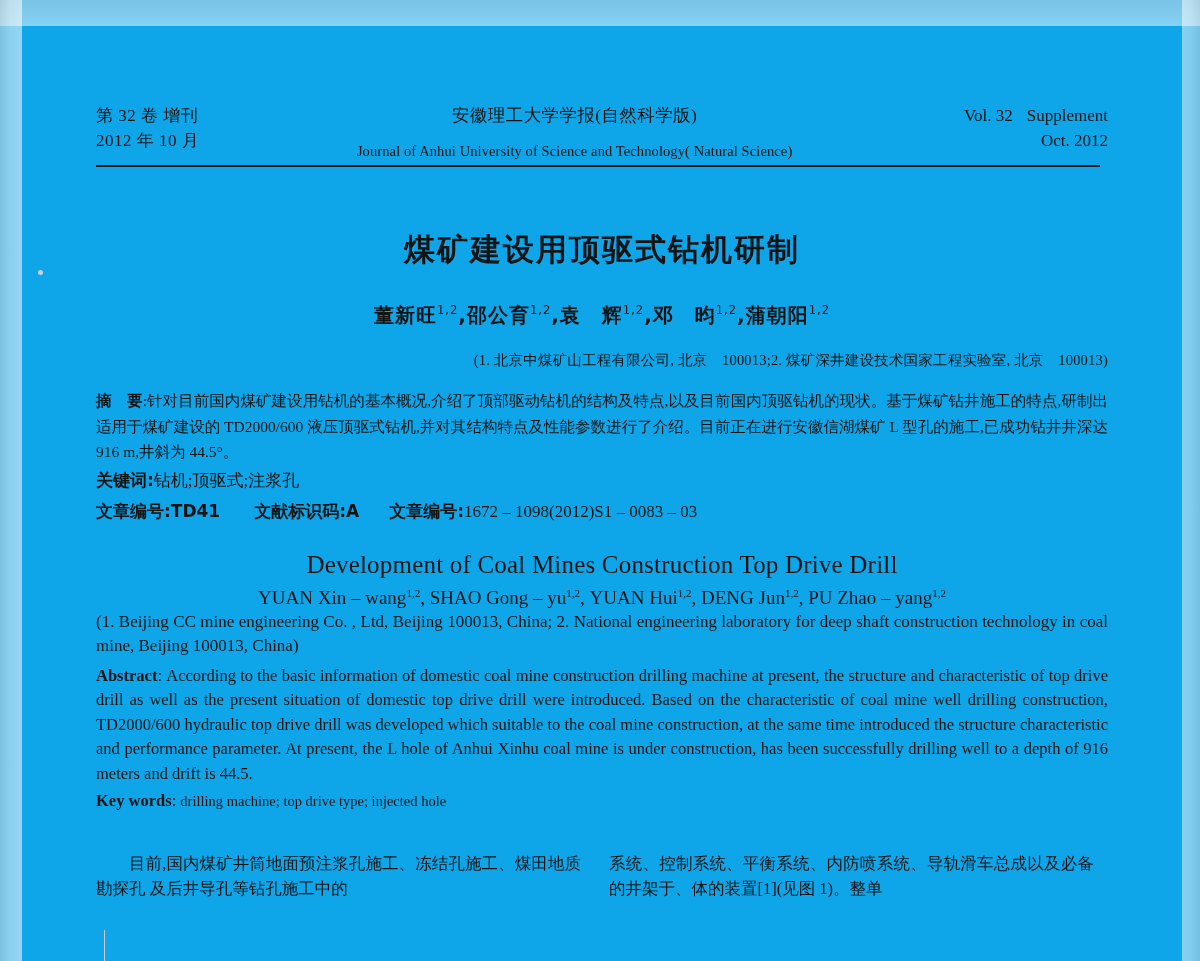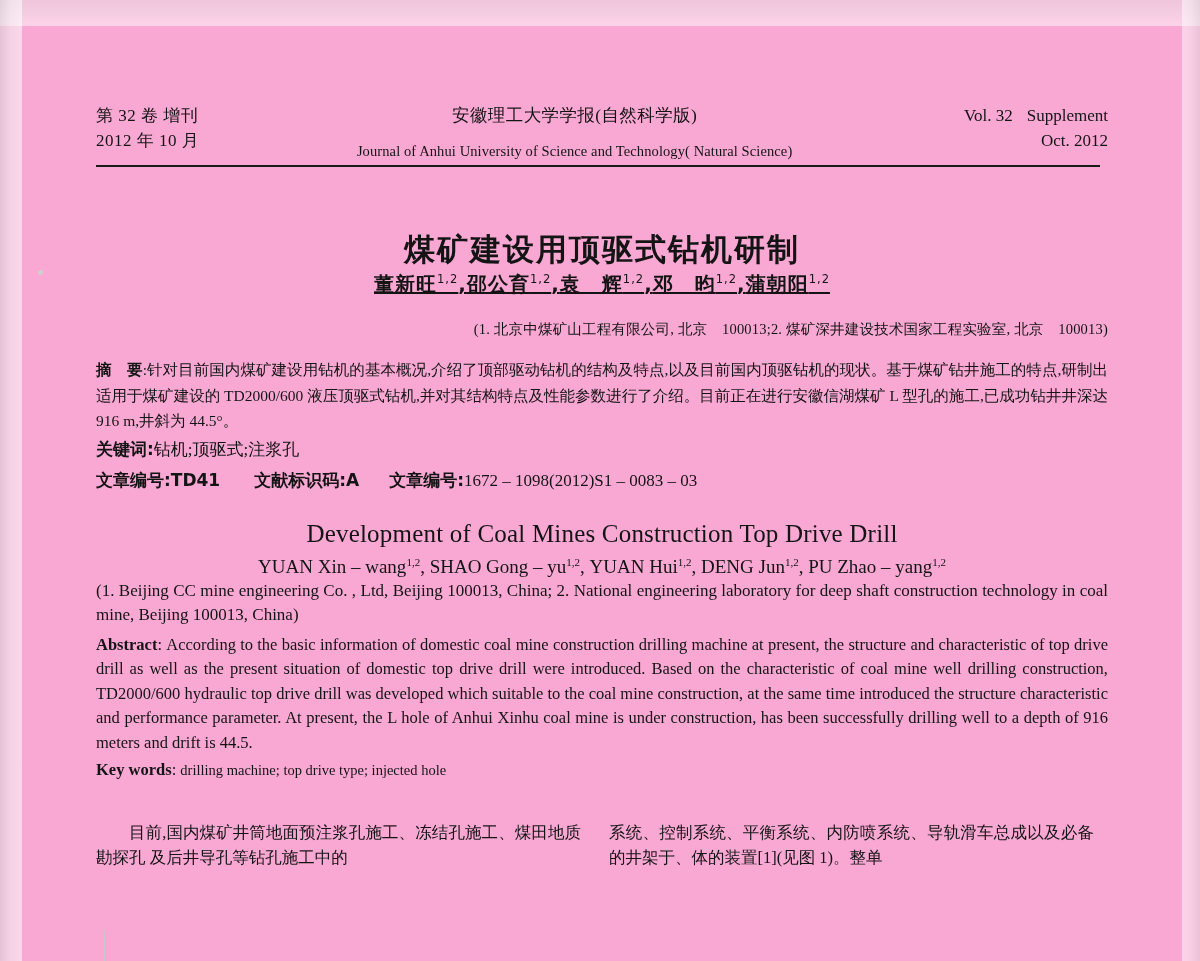--- a/index.html
+++ b/index.html
@@ -13,21 +13,21 @@
     position: relative;
     overflow: hidden;
     font-family: "Liberation Serif", serif;
     color: #141414;
   }
   .page {
     position: absolute;
     left: 0; top: 0;
     width: 1200px;
     height: 961px;
-    background: #f9a8d4;
+    background: #0ea5e9;
   }
   
   .scan-left-edge {
     position: absolute;
     left: 0; top: 0;
     width: 22px; height: 961px;
     background: linear-gradient(to right, #d8d8d8 0%, #f2f2f2 45%, #ffffff 100%);
     opacity: .55;
   }
   .scan-right-edge {
@@ -98,23 +98,23 @@
     font-size: 31px;
     font-weight: bold;
     letter-spacing: 2px;
     margin-top: 62px;
     font-family: "DejaVu Sans", sans-serif;
   }
   .authors-cn {
     text-align: center;
     font-size: 20px;
     font-weight: bold;
+    margin-top: 31px;
     letter-spacing: 1px;
     font-family: "DejaVu Sans", sans-serif;
-    text-decoration: underline;
   }
   .authors-cn sup { font-size: 11.5px; font-weight: normal; vertical-align: super; }
   .affil-cn {
     text-align: right;
     font-size: 14.5px;
     margin-top: 22px;
     letter-spacing: .2px;
   }
 
   

